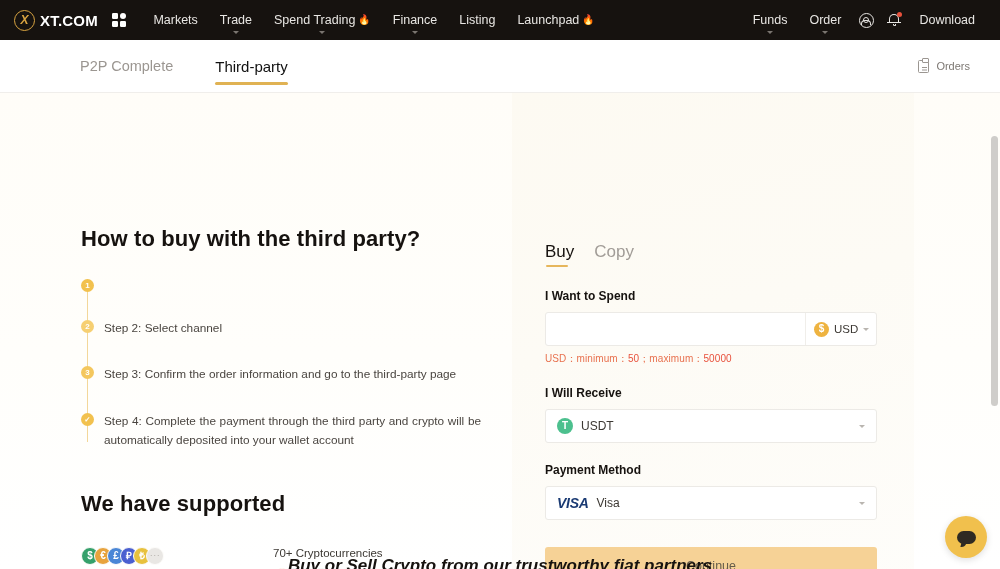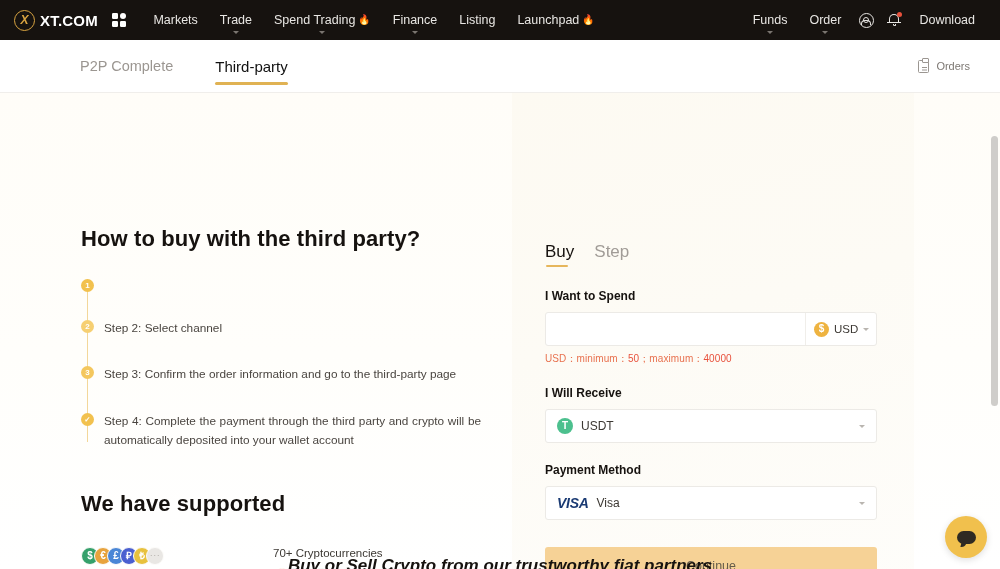--- a/index.html
+++ b/index.html
@@ -378,35 +378,35 @@
       </div>
     </div>
   </div>
 
   <div class="form">
     <div class="bs-tabs">
       <div class="bs-tab active">
         <span>Buy</span>
       </div>
       <div class="bs-tab">
-        <span>Step</span>
+        <span>Copy</span>
       </div>
     </div>
 
     <div class="field-label">I Want to Spend</div>
     <div class="input-row">
       <input class="amount-input" type="text" placeholder="" style="">
       <div class="cur-select">
         <span class="usd-badge">$</span>
         <span class="cur-name">USD</span>
         <span class="chev"></span>
       </div>
     </div>
     <div class="hint">
-      <span>USD：minimum：</span><b>50</b><span>；maximum：</span><b>40000</b>
+      <span>USD：minimum：</span><b>50</b><span>；maximum：</span><b>50000</b>
     </div>
 
     <div class="field-label">I Will Receive</div>
     <div class="select-row">
       <span class="usdt-badge">T</span>
       <span class="sel-text">USDT</span>
       <span class="chev"></span>
     </div>
 
     <div class="field-label">Payment Method</div>

